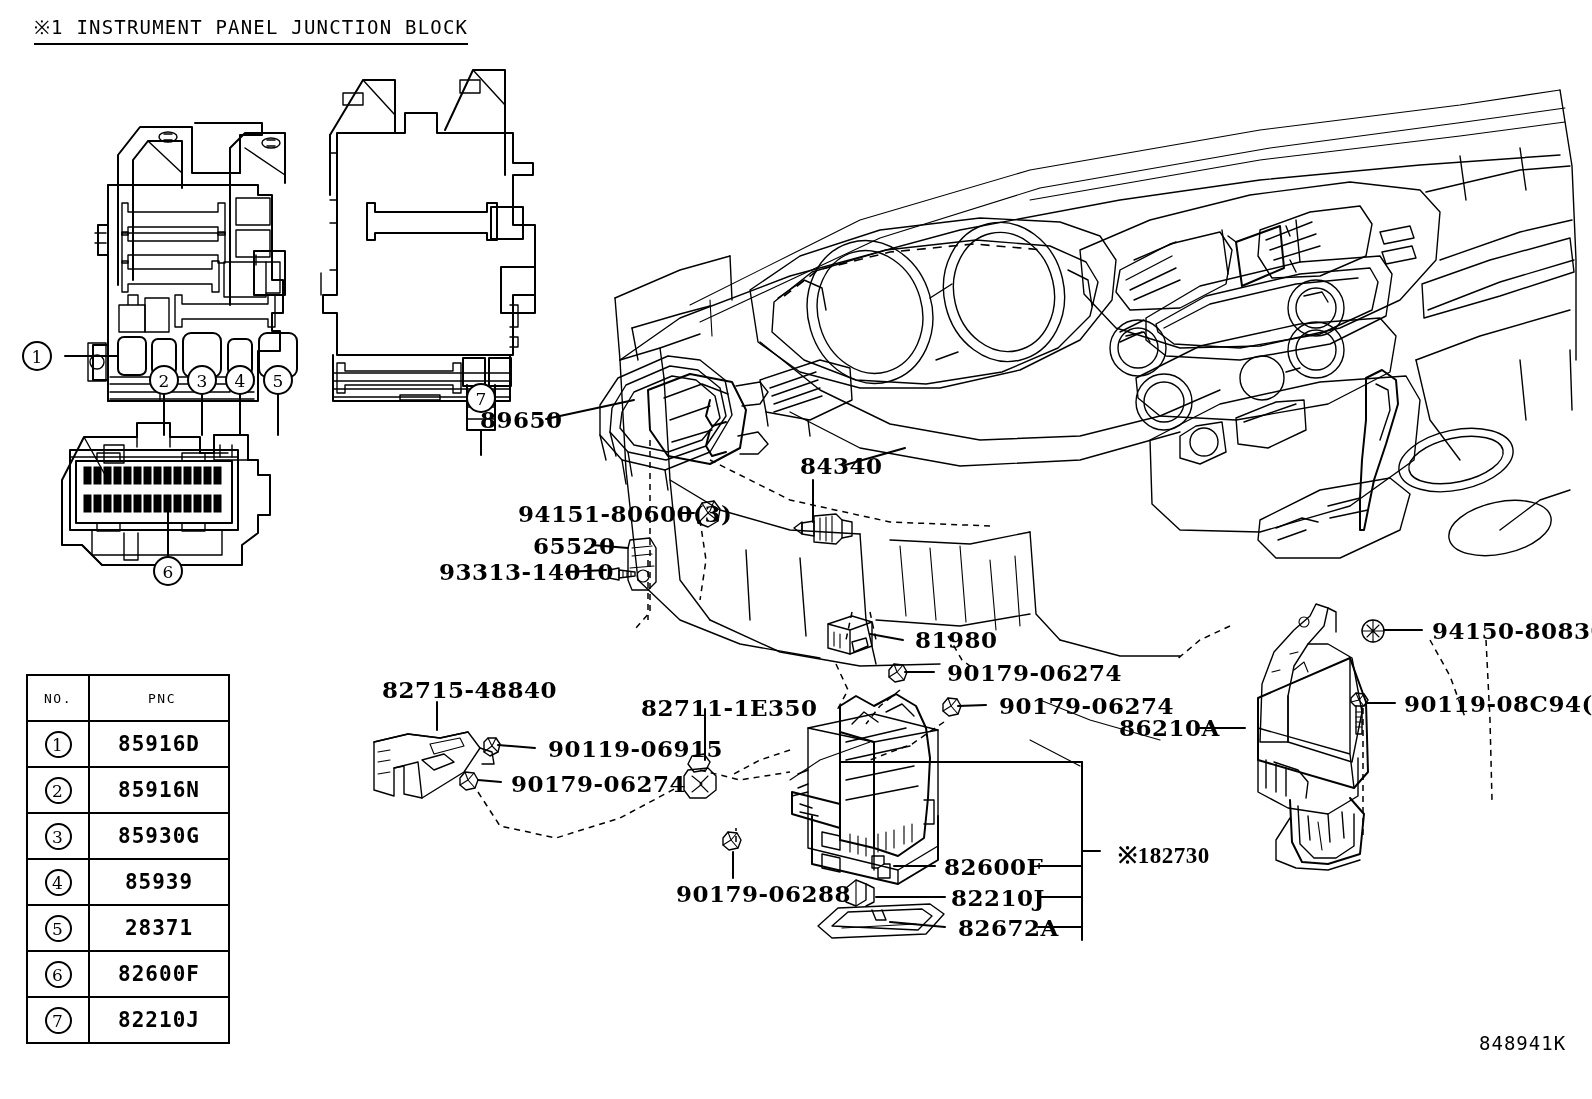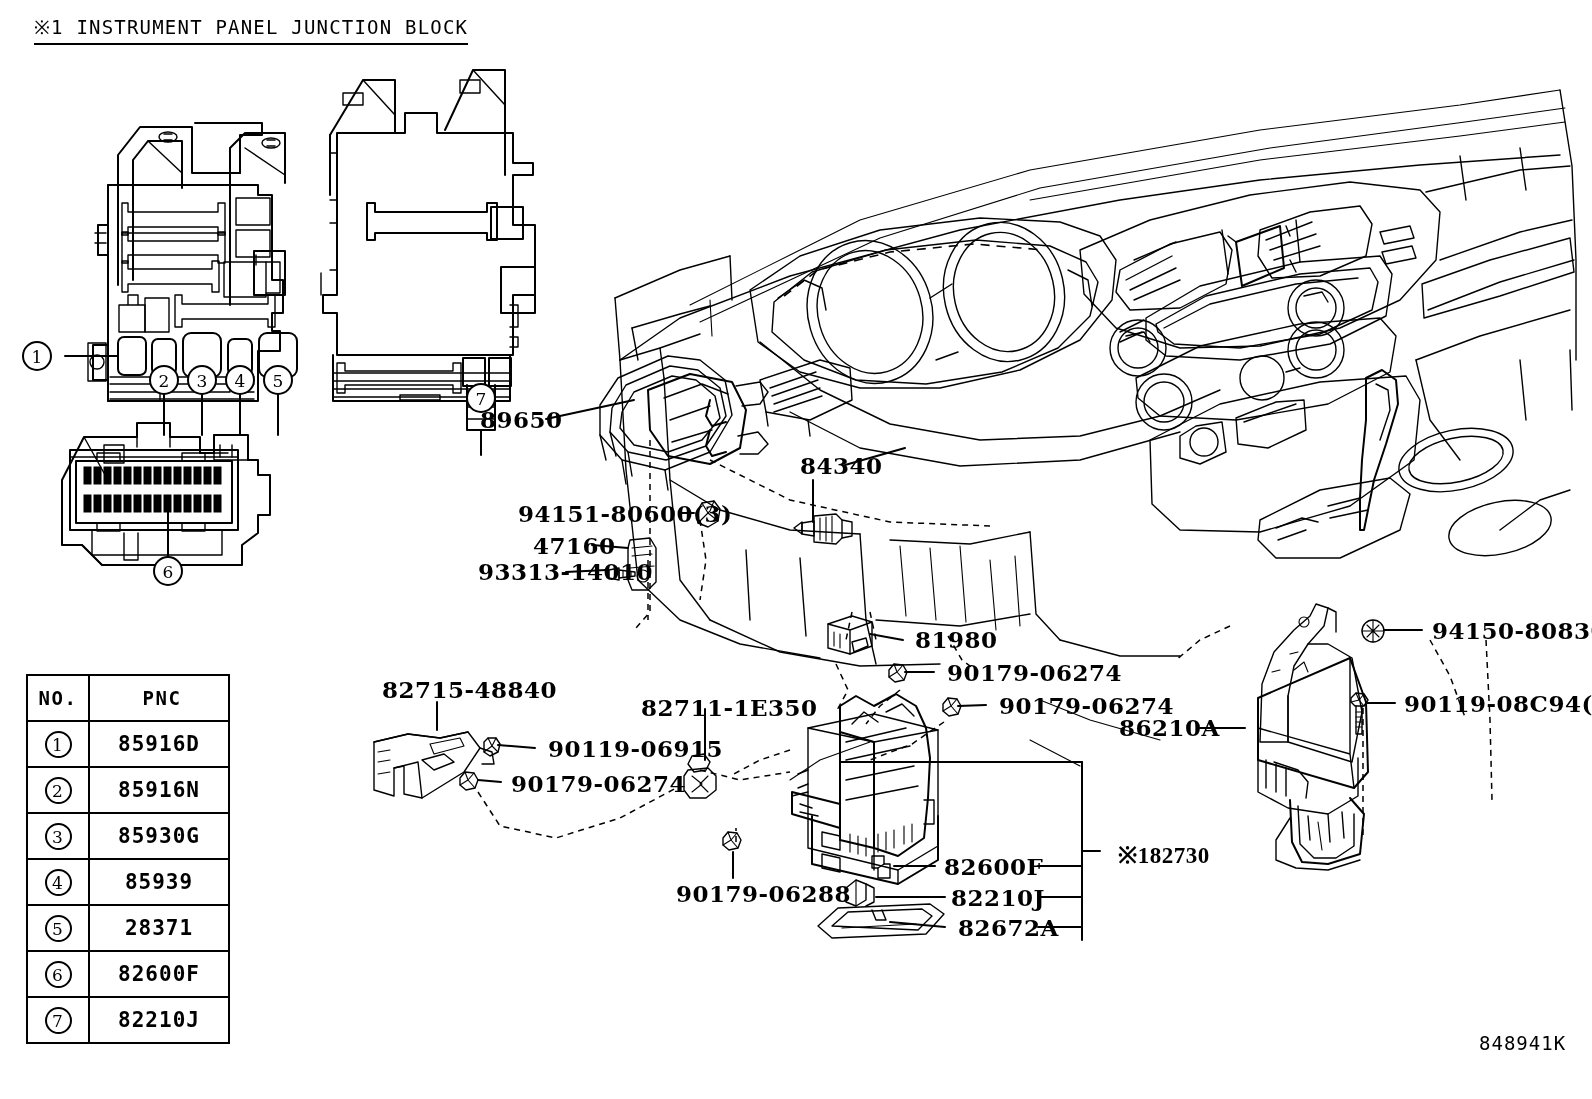--- a/index.html
+++ b/index.html
@@ -11,21 +11,21 @@
   .title{position:absolute;left:34px;top:14px;font-size:19px;letter-spacing:1.2px;
          white-space:nowrap;padding-bottom:3px;border-bottom:2.5px solid #000;}
 
   
   .drawcode{position:absolute;left:1455px;top:1032px;font-size:19px;letter-spacing:1px;margin-left:24px;}
 
   
   .legend{position:absolute;left:26px;top:674px;border-collapse:collapse;}
   .legend td,.legend th{border:2px solid #000;height:44px;text-align:center;
         font-size:21px;font-weight:bold;letter-spacing:1px;padding:0;}
-  .legend th{font-weight:bold;font-size:19px;letter-spacing:1.5px;}
+  .legend th{font-weight:normal;font-size:13px;letter-spacing:1.5px;}
   .legend .cno{width:60px;}
   .legend .cpnc{width:132px;padding-left:6px;}
 
   
   .circ{display:inline-block;width:27px;height:27px;line-height:25px;
         border:2px solid #000;border-radius:50%;font-size:17px;font-weight:normal;
         text-align:center;box-sizing:border-box;font-family:"DejaVu Serif","Liberation Serif",serif;}
   .circ-abs{position:absolute;width:30px;height:30px;line-height:28px;
         border:2.2px solid #000;border-radius:50%;font-size:17px;text-align:center;
         box-sizing:border-box;background:#fff;z-index:6;
@@ -583,22 +583,22 @@
     <path class="stD2" d="M1486,640 L1490,720 L1492,800"></path>
     <path class="stD2" d="M736,842 L736,828"></path>
     <path class="stT" d="M790,780 L820,760 L870,742"></path>
     <path class="stT" d="M1040,700 L1090,720 L1160,740"></path>
     <path class="stT" d="M1030,740 L1080,766"></path>
   </svg>
 
   <div class="lbl" style="left:480px;top:406px;">89650</div>
   <div class="lbl" style="left:800px;top:452px;">84340</div>
   <div class="lbl" style="left:518px;top:500px;">94151-80600(3)</div>
-  <div class="lbl" style="left:533px;top:532px;">47160</div>
-  <div class="lbl" style="left:478px;top:558px;">93313-14010</div>
+  <div class="lbl" style="left:533px;top:532px;">65520</div>
+  <div class="lbl" style="left:439px;top:558px;">93313-14010</div>
   <div class="lbl" style="left:382px;top:676px;">82715-48840</div>
   <div class="lbl" style="left:548px;top:735px;text-align:right;">90119-06915</div>
   <div class="lbl" style="left:511px;top:770px;">90179-06274</div>
   <div class="lbl" style="left:641px;top:694px;">82711-1E350</div>
   <div class="lbl" style="left:915px;top:626px;">81980</div>
   <div class="lbl" style="left:947px;top:659px;">90179-06274</div>
   <div class="lbl" style="left:999px;top:692px;">90179-06274</div>
   <div class="lbl" style="left:1119px;top:714px;">86210A</div>
   <div class="lbl" style="left:1432px;top:617px;">94150-80830</div>
   <div class="lbl" style="left:1404px;top:690px;">90119-08C94(2)</div>

